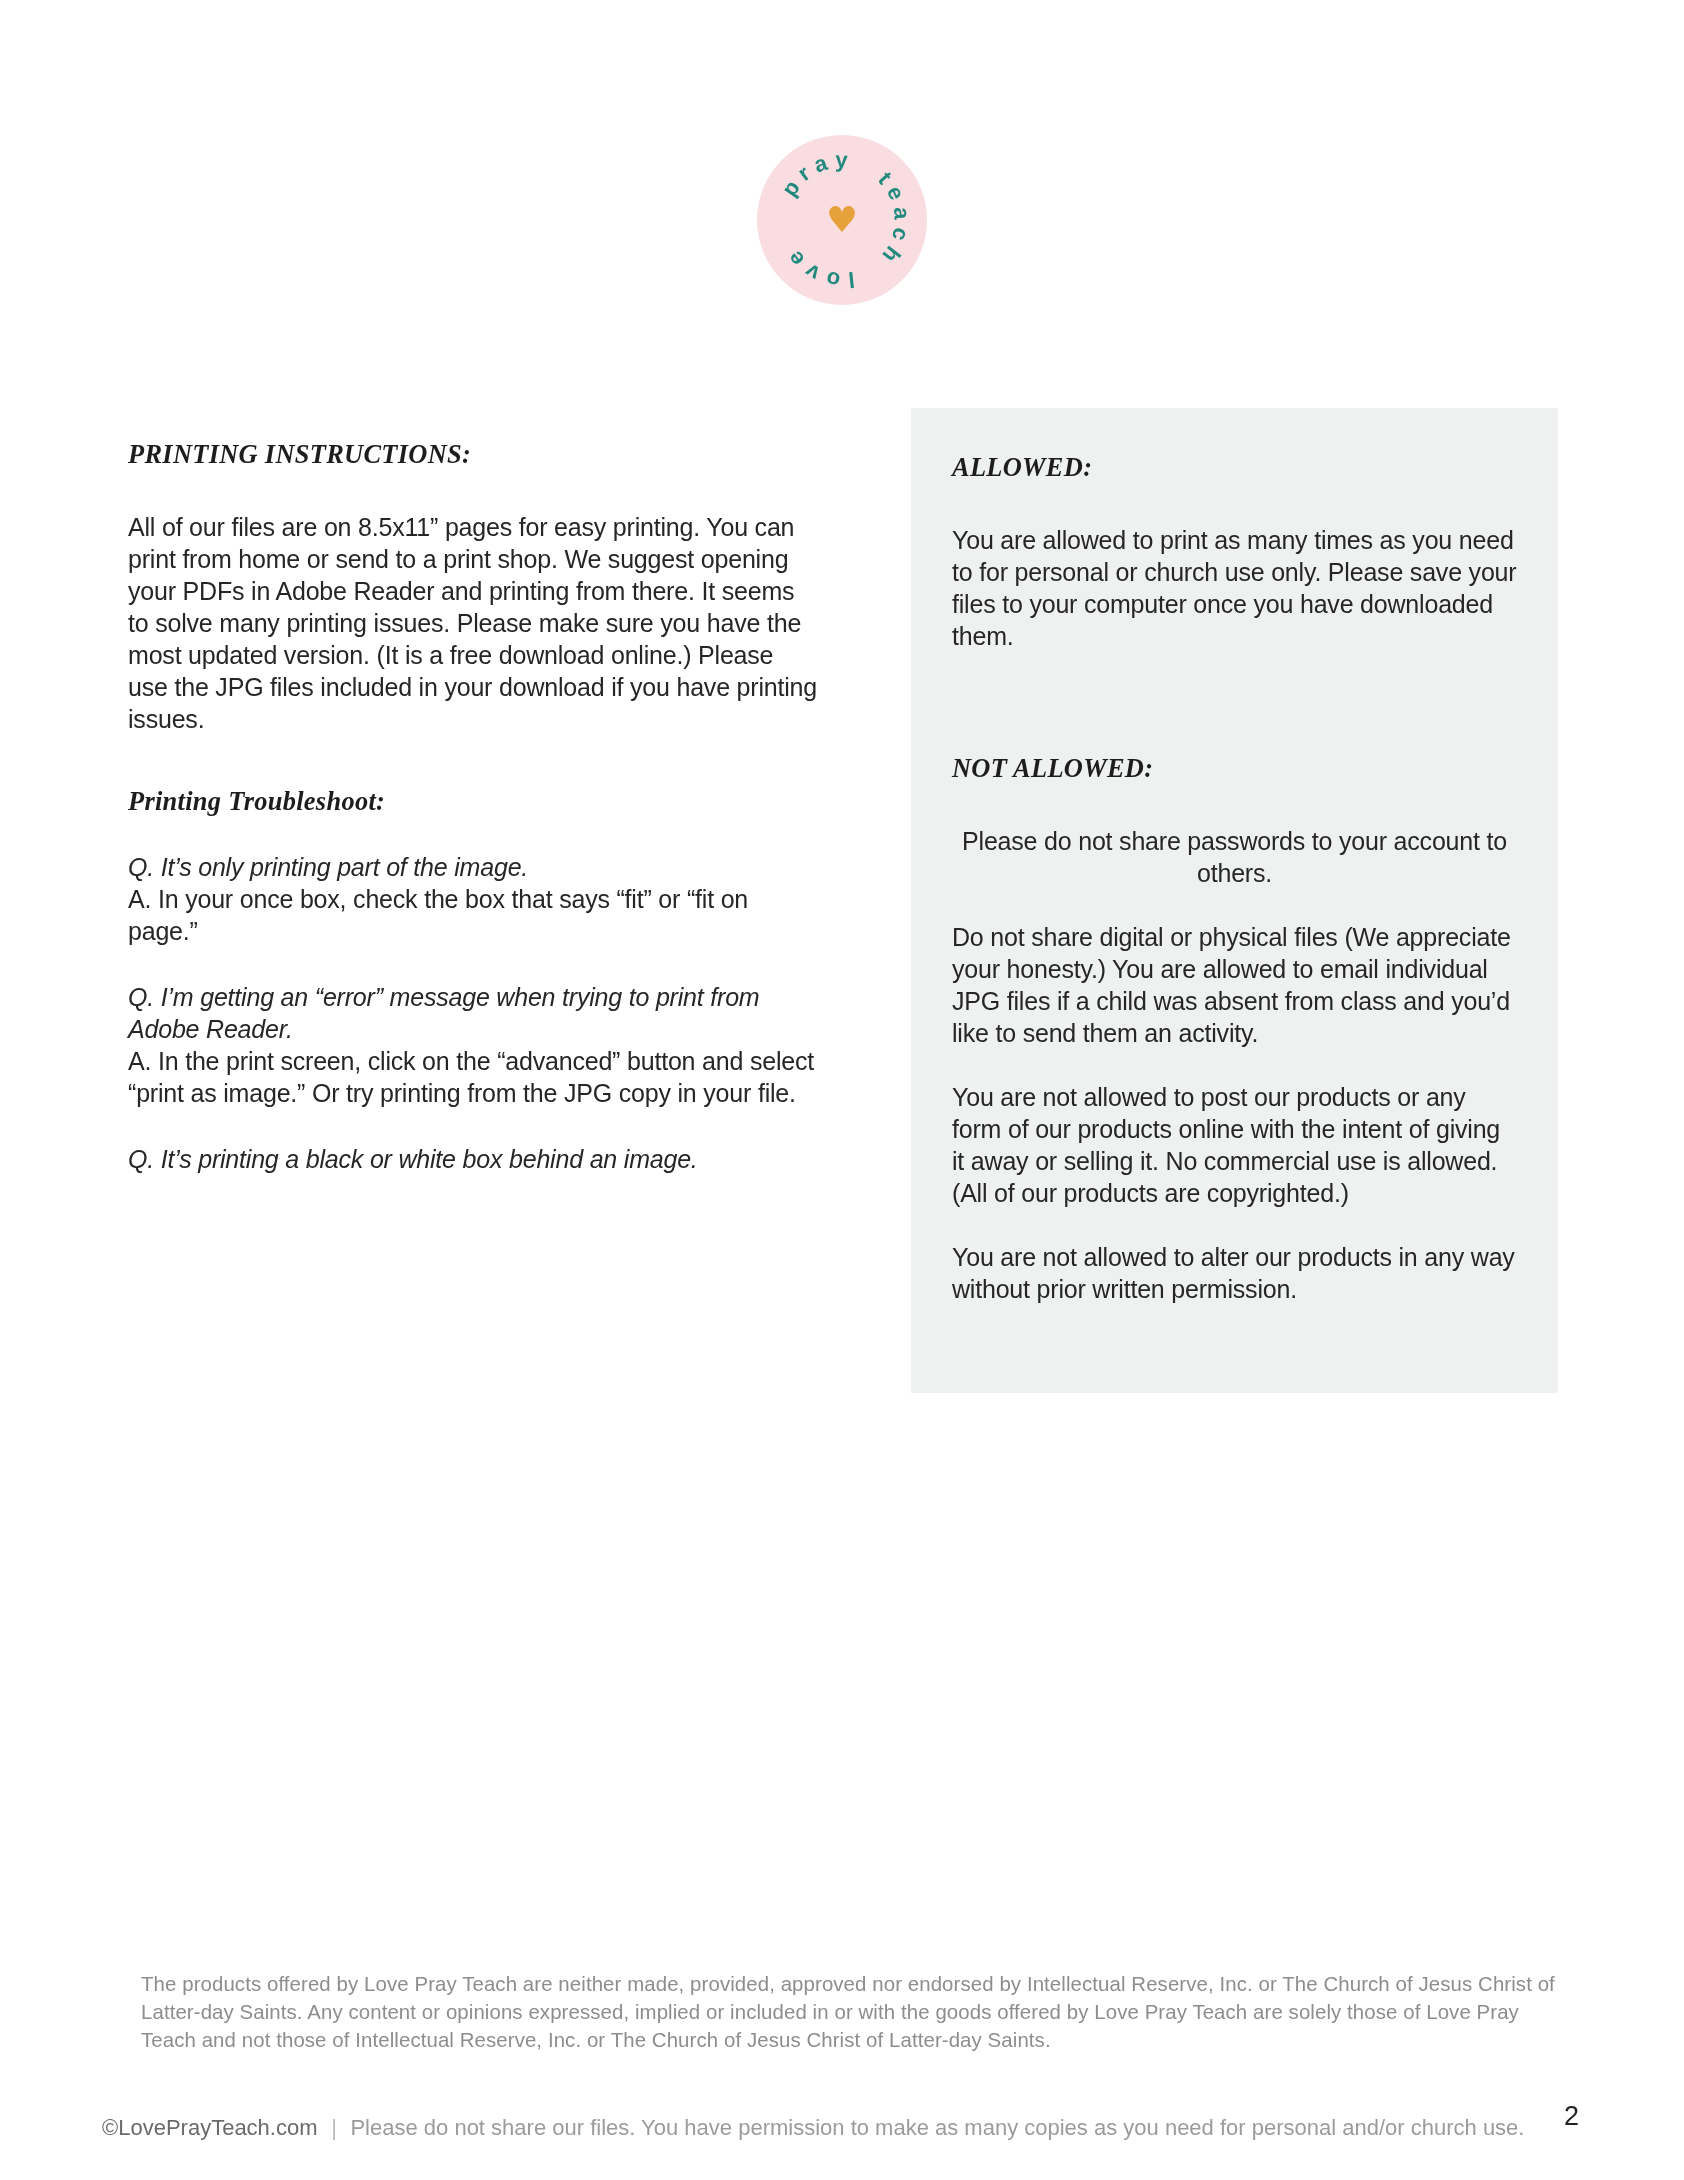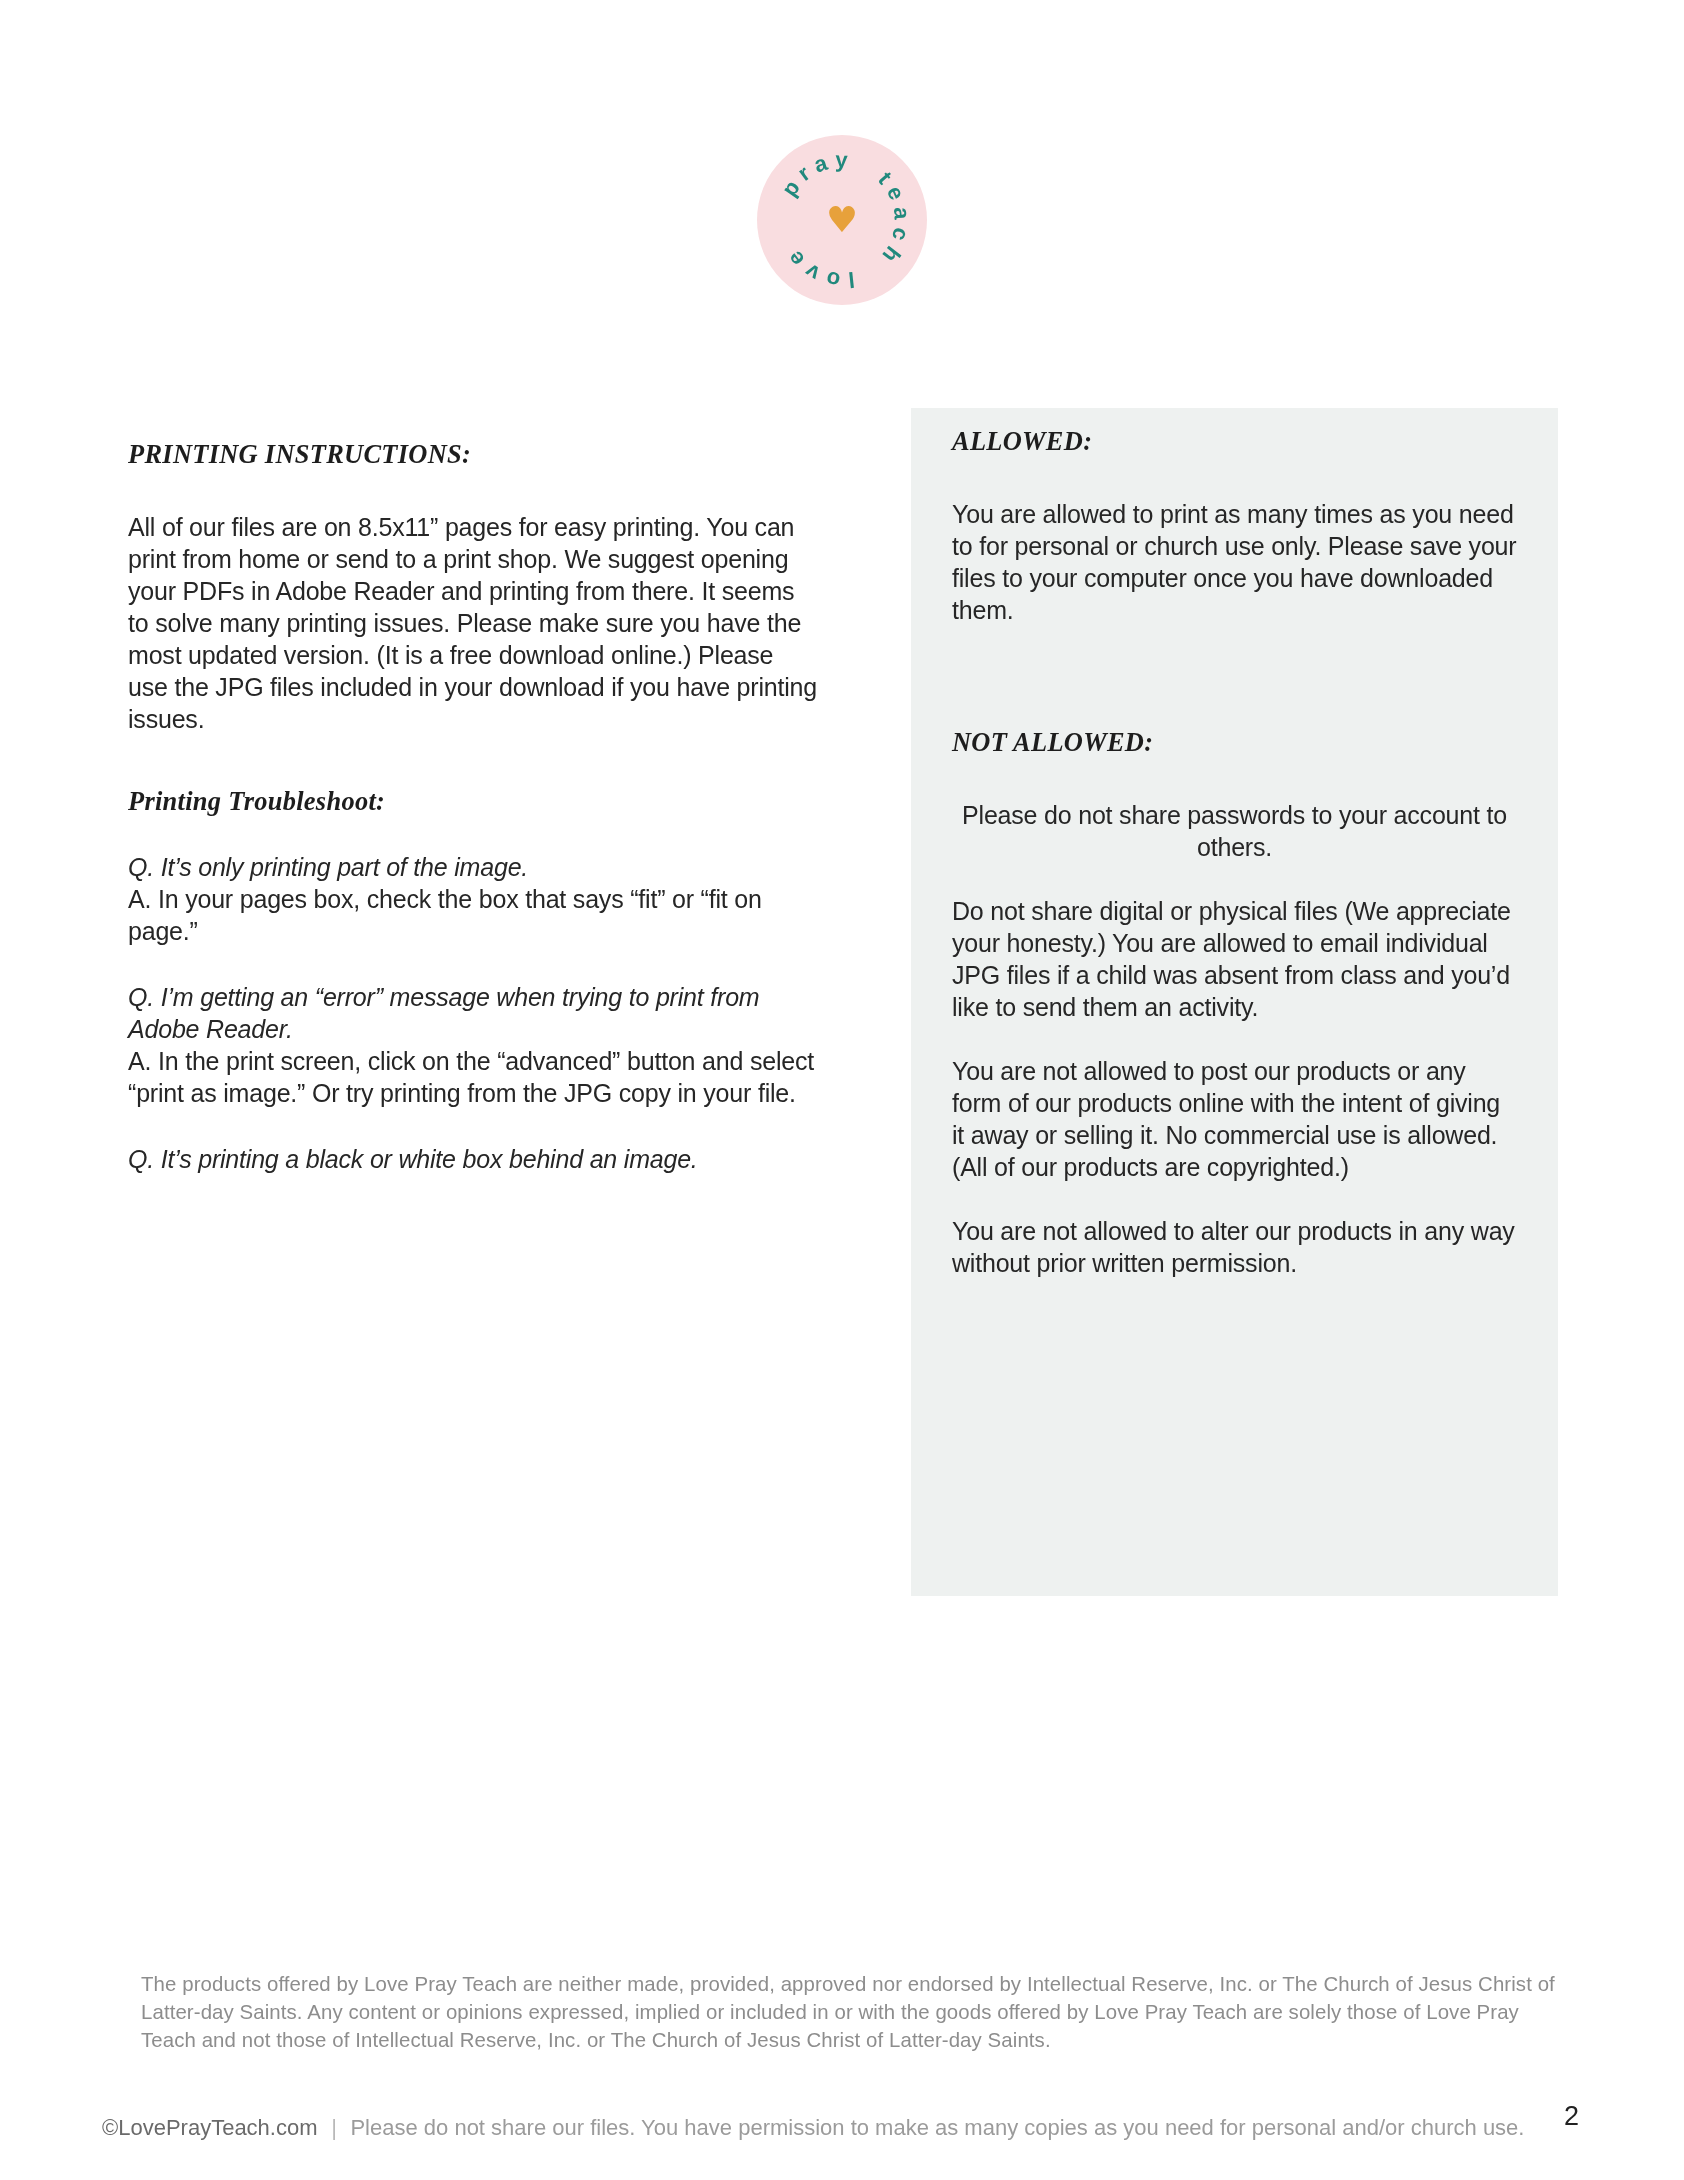--- a/index.html
+++ b/index.html
@@ -67,23 +67,23 @@
   .intro { margin-top: 41px; }
   .sub-heading { margin-top: 50px; }
   .qa-block { margin-top: 34px; }
 
   
   .rules-box {
     position: absolute;
     left: 911px;
     top: 408px;
     width: 647px;
-    height: 1188px;
+    height: 985px;
     box-sizing: border-box;
-    padding: 17px 41px 0 41px;
+    padding: 43px 41px 0 41px;
     background: var(--box-background, #eef1f0);
   }
   .allowed-text { margin-top: 41px; }
   .not-allowed-heading { margin-top: 100px; }
   .na-first { margin-top: 41px; text-align: center; }
   .na-next { margin-top: 32px; }
 
   
   .disclaimer {
     position: absolute;
@@ -138,21 +138,21 @@
 
   <section class="left-col">
     <h2 class="heading">PRINTING INSTRUCTIONS:</h2>
 
     <p class="body intro">All of our files are on 8.5x11” pages for easy printing. You can print from home or send to a print shop.  We suggest opening your PDFs in Adobe Reader and printing from there. It seems to solve many printing issues. Please make sure you have the most updated version. (It is a free download online.) Please use the JPG files included in your download if you have printing issues.</p>
 
     <h3 class="heading sub-heading">Printing Troubleshoot:</h3>
 
     <div class="qa-block">
       <p class="body italic">Q. It’s only printing part of the image.</p>
-      <p class="body">A. In your pages box, check the box that says “fit” or “fit on page.”</p>
+      <p class="body">A. In your once box, check the box that says “fit” or “fit on page.”</p>
     </div>
 
     <div class="qa-block">
       <p class="body italic">Q. I’m getting an “error” message when trying to print from Adobe Reader.</p>
       <p class="body">A. In the print screen, click on the “advanced” button and select “print as image.” Or try printing from the JPG copy in your file.</p>
     </div>
 
     <div class="qa-block">
       <p class="body italic">Q. It’s printing a black or white box behind an image.</p>
     </div>

